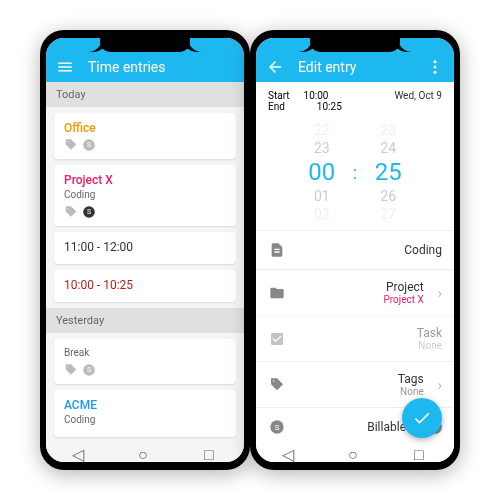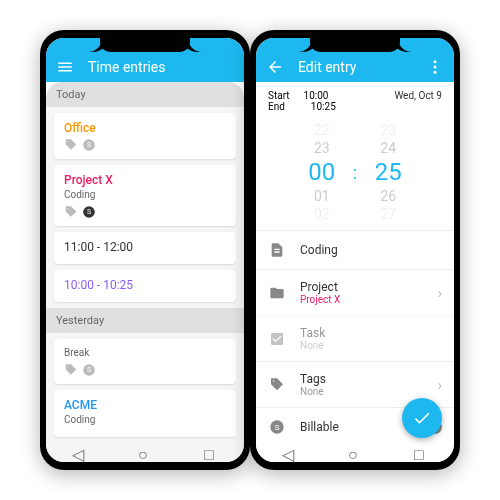--- a/index.html
+++ b/index.html
@@ -8,22 +8,22 @@
     .phone-left { left: 40px; top: 30px; }
     .phone-right { left: 250px; top: 30px; z-index: 2; }
     .screen { width: 100%; height: 100%; background: #fff; border-radius: 18px; overflow: hidden; position: relative; }
     .notch { position: absolute; top: 0; left: 50%; transform: translateX(-50%); width: 90px; height: 14px; background: #000; border-radius: 0 0 10px 10px; z-index: 10; }
     .notch::before, .notch::after { content: ''; position: absolute; width: 14px; height: 14px; background: #000; top: 0; }
     .notch::before { left: -12px; border-radius: 0 0 14px 0; background: transparent; box-shadow: 4px -4px 0 4px #000; }
     .notch::after { right: -12px; border-radius: 0 0 0 14px; background: transparent; box-shadow: -4px -4px 0 4px #000; }
     .appbar { background: #1eb8f0; color: #fff; height: 44px; padding: 14px 10px 0; display: flex; align-items: center; gap: 14px; font-size: 14px; justify-content: flex-end; }
     .appbar .title { flex: 1; font-weight: 400; }
     .ic { width: 18px; height: 18px; display: inline-flex; align-items: center; justify-content: center; }
-    .content { height: calc(100% - 44px); overflow: hidden; background: #f5f5f5; border-radius: 16px; }
-    .content-right { background: #fff; }
+    .content { height: calc(100% - 44px); overflow: hidden; background: #f5f5f5; }
+    .content-right { background: #fff; text-align: right; }
     .section { background: #e0e0e0; color: #666; font-size: 11px; padding: 6px 10px; }
     .card { background: #fff; margin: 6px 8px; border-radius: 4px; padding: 8px 10px; box-shadow: 0 1px 2px rgba(0,0,0,0.1); }
     .card-title { font-size: 12px; font-weight: 500; margin-bottom: 2px; }
     .card-sub { font-size: 10px; color: #666; margin-bottom: 4px; }
     .icons-row { display: flex; gap: 4px; }
     .small-ic { width: 14px; height: 14px; }
     .c-orange { color: #ff9800; }
     .c-pink { color: #e91e63; }
     .c-teal { color: #009688; }
     .c-blue { color: #2196f3; }
@@ -86,21 +86,21 @@
           <span class="small-ic"><svg viewBox="0 0 24 24" width="14" height="14" fill="#333">
                 <circle cx="12" cy="12" r="10"></circle>
                 <text x="12" y="16" text-anchor="middle" fill="#fff" font-size="12">S</text>
               </svg></span>
         </div>
       </div>
       <div class="card">
         <div class="card-title" style="color:#333;font-weight:400">11:00 - 12:00</div>
       </div>
       <div class="card">
-        <div class="card-title" style="color:#8b5cf6;font-weight:400">10:00 - 10:25</div>
+        <div class="card-title" style="color:#b91c1c;font-weight:400">10:00 - 10:25</div>
       </div>
       <div class="section">Yesterday</div>
       <div class="card">
         <div class="card-sub">Break</div>
         <div class="icons-row">
           <span class="small-ic"><svg viewBox="0 0 24 24" width="14" height="14" fill="#bbb">
                 <path d="M21 11l-9-9H3v9l9 9 9-9zM7 7a1 1 0 110-2 1 1 0 010 2z"></path>
               </svg></span>
           <span class="small-ic"><svg viewBox="0 0 24 24" width="14" height="14" fill="#bbb">
                 <circle cx="12" cy="12" r="10"></circle>
@@ -141,21 +141,21 @@
     </div>
     <div class="content content-right">
       <div class="startend">
         <div class="startend-row">
           <span>Start</span>
           <span>10:00</span>
           <span class="startend-date">Wed, Oct 9</span>
         </div>
         <div class="startend-row">
           <span>End</span>
-          <span style="margin-left:12px">10:25</span>
+          <span style="margin-left:18px">10:25</span>
         </div>
       </div>
       <div class="picker">
         <div class="picker-col">
           <span class="picker-num" style="opacity:.3">22</span>
           <span class="picker-num">23</span>
           <span class="picker-sel">00</span>
           <span class="picker-num">01</span>
           <span class="picker-num" style="opacity:.3">02</span>
         </div>

